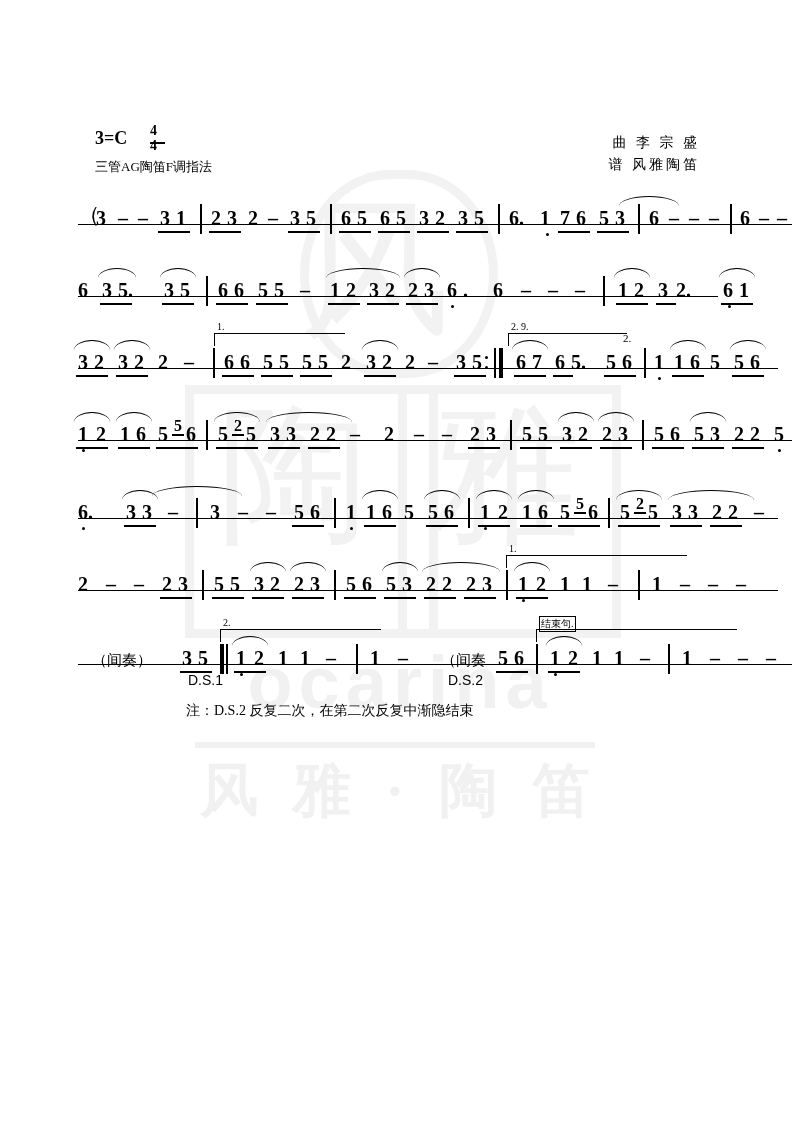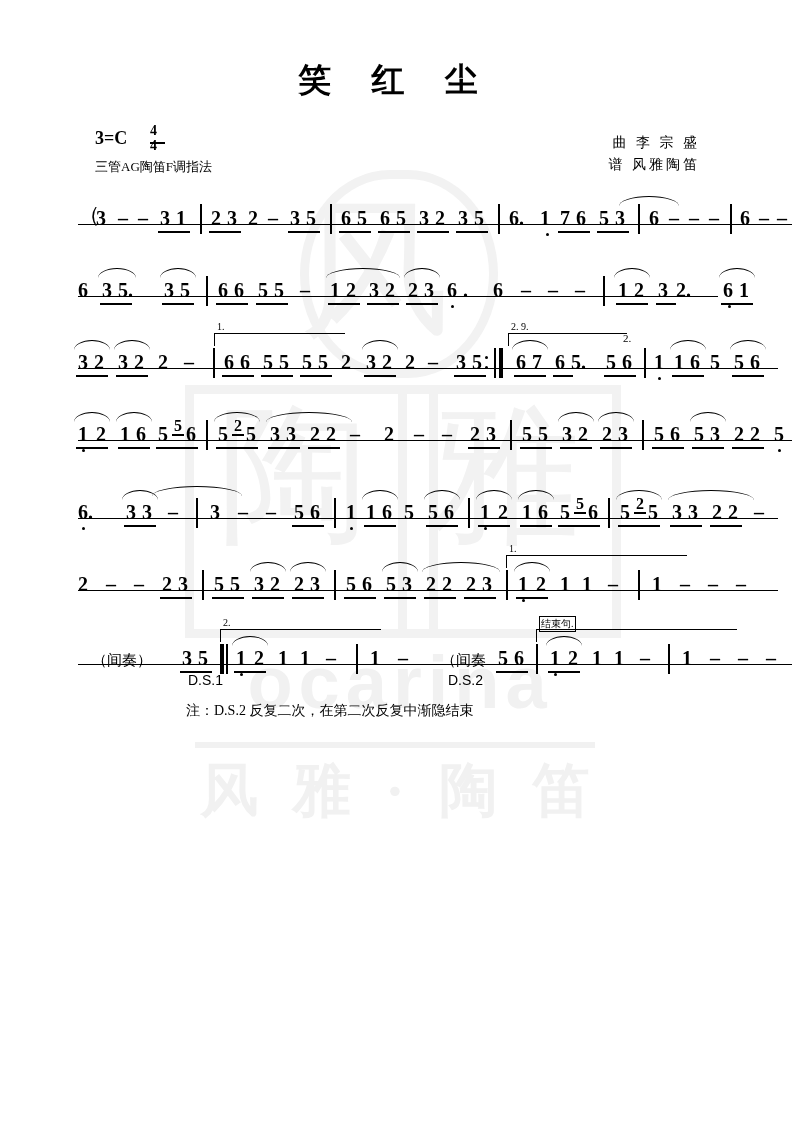--- a/index.html
+++ b/index.html
@@ -289,21 +289,20 @@
     <div class="wm-glyph" style="left:300px;top:195px;">风</div>
     <div class="wm-sq"></div>
     <div class="wm-sq2"></div>
     <div class="wm-glyph" style="left:218px;top:400px;">陶</div>
     <div class="wm-glyph" style="left:430px;top:400px;">雅</div>
     <div class="wm-ocarina">ocarina</div>
     <div class="wm-rule"></div>
     <div class="wm-cn">风 雅 · 陶 笛</div>
   </div>
 
-  <div class="title">笑 红 尘</div>
 
   <div class="key-sig">3=C</div>
   <div class="meter">
     <span class="num">4</span>
     <span class="bar"></span>
     <span class="den">4</span>
   </div>
   <div class="fingering">三管AG陶笛F调指法</div>
   <div class="composer">曲 李 宗 盛</div>
   <div class="arranger">谱 风雅陶笛</div>

